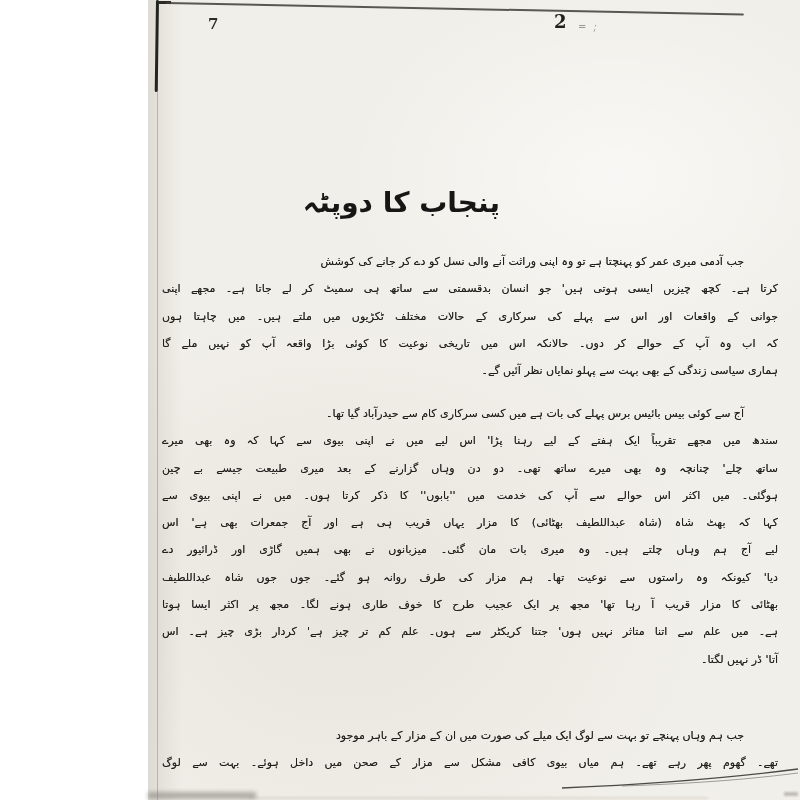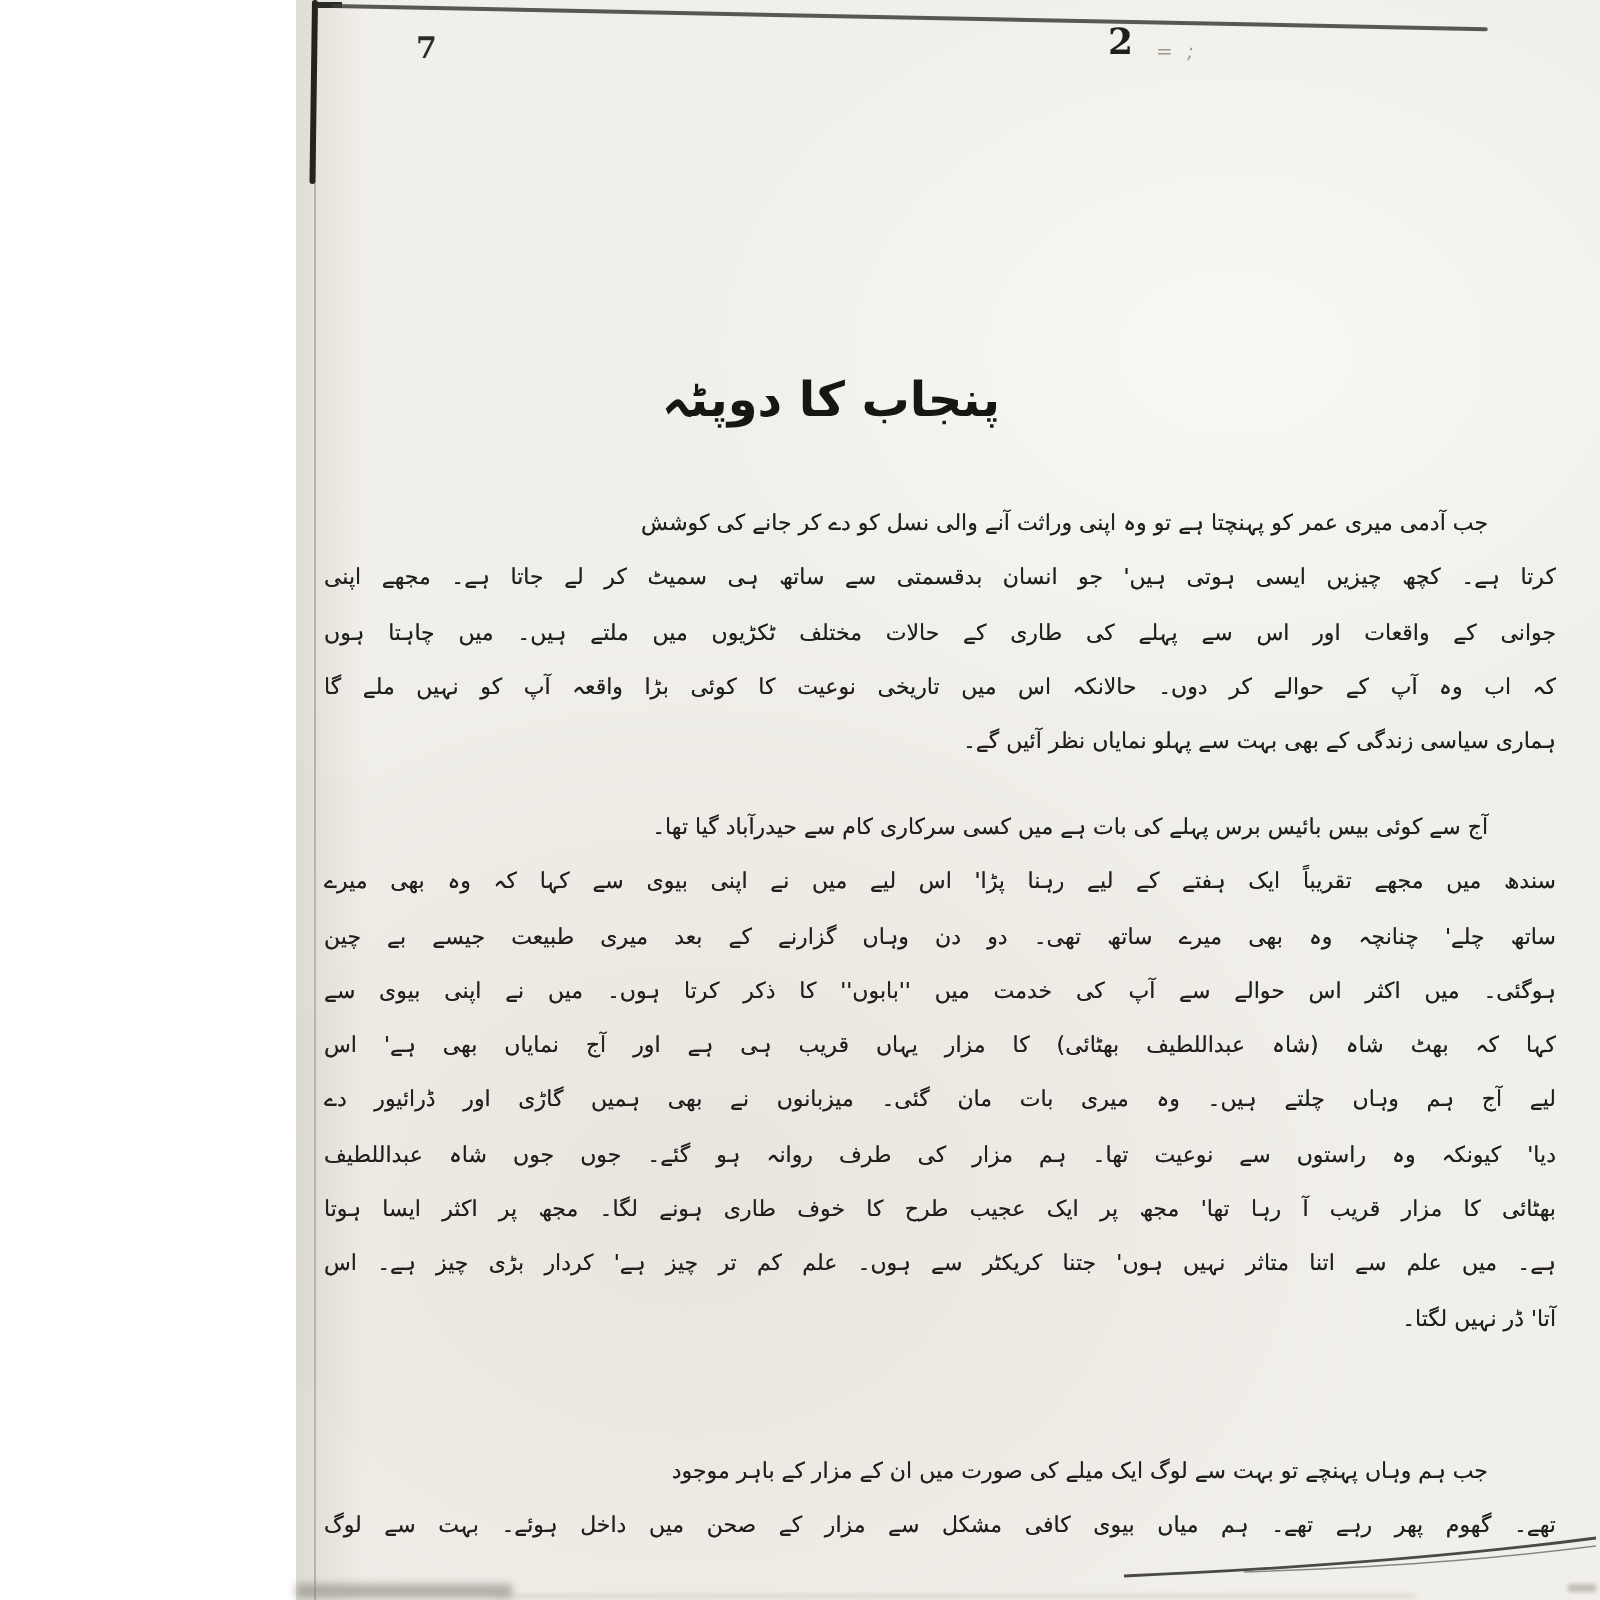--- a/index.html
+++ b/index.html
@@ -27,21 +27,21 @@
   .speck-br{position:absolute;left:636px;top:792px;width:14px;height:4px;background:#8e8b84;
             filter:blur(1px);opacity:.5;}
   
   .folio{position:absolute;font-family:"DejaVu Serif","Liberation Serif",serif;font-weight:bold;color:#2c2b29;}
   .folio-left{left:60px;top:15px;font-size:15px;}
   .folio-right{left:406px;top:11px;font-size:18px;color:#1f1f1d;}
   .margin-marks{position:absolute;left:430px;top:21px;font-size:10px;color:#9b9890;
                 letter-spacing:2px;font-style:italic;}
   
   .chapter-title{position:absolute;left:188px;top:186px;width:164px;height:46px;
-      font-size:24px;font-weight:bold;color:#161614;text-align:right;direction:rtl;
+      font-size:28px;font-weight:bold;color:#161614;text-align:right;direction:rtl;
       letter-spacing:-1px;white-space:nowrap;}
   
   .para{position:absolute;left:14px;width:616px;}
   .p1{top:248px;} .p2{top:400px;} .p3{top:711px;margin-top:11px;}
   .line{height:27.3px;line-height:27.3px;font-size:11px;color:#201f1c;
         direction:rtl;white-space:nowrap;overflow:visible;
         text-align:justify;text-align-last:justify;
         text-shadow:0 0 .3px rgba(20,20,18,.6);}
   .line.first{padding-right:34px;text-align-last:right;}
   .line.end{text-align-last:right;}
@@ -66,31 +66,31 @@
 
     <div class="folio folio-left">7</div>
     <div class="folio folio-right">2</div>
     <div class="margin-marks">= ;</div>
 
     <div class="chapter-title">پنجاب کا دوپٹہ</div>
 
     <div class="para p1">
       <div class="line first">جب آدمی میری عمر کو پہنچتا ہے تو وہ اپنی وراثت آنے والی نسل کو دے کر جانے کی کوشش</div>
       <div class="line">کرتا ہے۔ کچھ چیزیں ایسی ہوتی ہیں' جو انسان بدقسمتی سے ساتھ ہی سمیٹ کر لے جاتا ہے۔ مجھے اپنی</div>
-      <div class="line">جوانی کے واقعات اور اس سے پہلے کی طاری کے حالات مختلف ٹکڑیوں میں ملتے ہیں۔ میں چاہتا ہوں</div>
+      <div class="line">جوانی کے واقعات اور اس سے پہلے کی سرکاری کے حالات مختلف ٹکڑیوں میں ملتے ہیں۔ میں چاہتا ہوں</div>
       <div class="line">کہ اب وہ آپ کے حوالے کر دوں۔ حالانکہ اس میں تاریخی نوعیت کا کوئی بڑا واقعہ آپ کو نہیں ملے گا</div>
       <div class="line end">ہماری سیاسی زندگی کے بھی بہت سے پہلو نمایاں نظر آئیں گے۔</div>
     </div>
 
     <div class="para p2">
       <div class="line first">آج سے کوئی بیس بائیس برس پہلے کی بات ہے میں کسی سرکاری کام سے حیدرآباد گیا تھا۔</div>
       <div class="line">سندھ میں مجھے تقریباً ایک ہفتے کے لیے رہنا پڑا' اس لیے میں نے اپنی بیوی سے کہا کہ وہ بھی میرے</div>
       <div class="line">ساتھ چلے' چنانچہ وہ بھی میرے ساتھ تھی۔ دو دن وہاں گزارنے کے بعد میری طبیعت جیسے بے چین</div>
       <div class="line">ہوگئی۔ میں اکثر اس حوالے سے آپ کی خدمت میں ''بابوں'' کا ذکر کرتا ہوں۔ میں نے اپنی بیوی سے</div>
-      <div class="line">کہا کہ بھٹ شاہ (شاہ عبداللطیف بھٹائی) کا مزار یہاں قریب ہی ہے اور آج نمایاں بھی ہے' اس</div>
+      <div class="line">کہا کہ بھٹ شاہ (شاہ عبداللطیف بھٹائی) کا مزار یہاں قریب ہی ہے اور آج جمعرات بھی ہے' اس</div>
       <div class="line">لیے آج ہم وہاں چلتے ہیں۔ وہ میری بات مان گئی۔ میزبانوں نے بھی ہمیں گاڑی اور ڈرائیور دے</div>
       <div class="line">دیا' کیونکہ وہ راستوں سے نوعیت تھا۔ ہم مزار کی طرف روانہ ہو گئے۔ جوں جوں شاہ عبداللطیف</div>
       <div class="line">بھٹائی کا مزار قریب آ رہا تھا' مجھ پر ایک عجیب طرح کا خوف طاری ہونے لگا۔ مجھ پر اکثر ایسا ہوتا</div>
       <div class="line">ہے۔ میں علم سے اتنا متاثر نہیں ہوں' جتنا کریکٹر سے ہوں۔ علم کم تر چیز ہے' کردار بڑی چیز ہے۔ اس</div>
       <div class="line end">آتا' ڈر نہیں لگتا۔</div>
     </div>
 
     <div class="para p3">
       <div class="line first">جب ہم وہاں پہنچے تو بہت سے لوگ ایک میلے کی صورت میں ان کے مزار کے باہر موجود</div>
       <div class="line">تھے۔ گھوم پھر رہے تھے۔ ہم میاں بیوی کافی مشکل سے مزار کے صحن میں داخل ہوئے۔ بہت سے لوگ</div>

